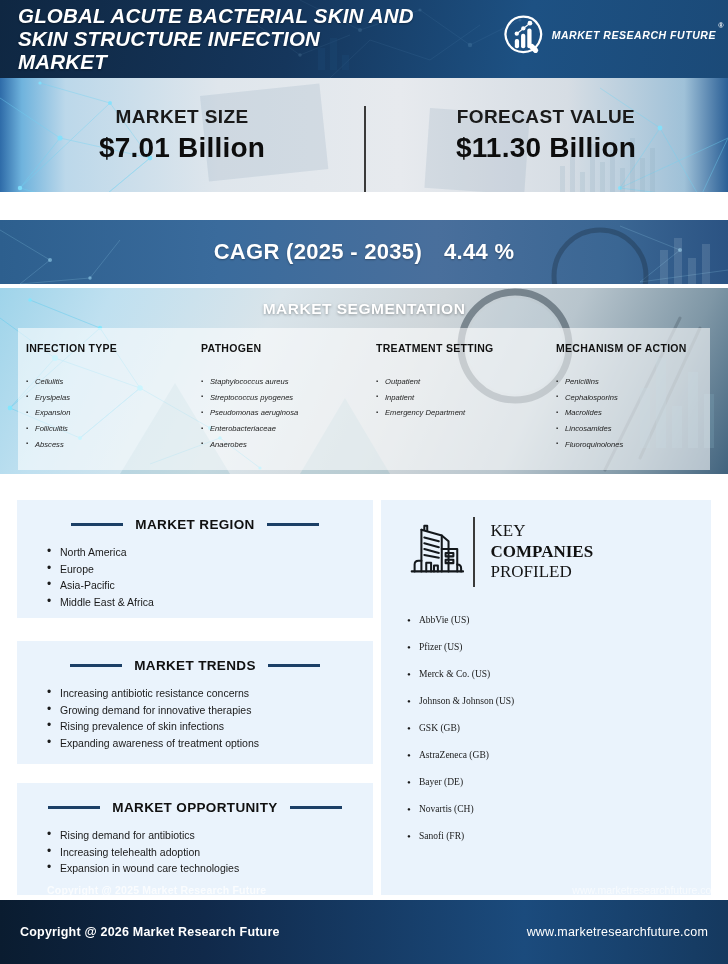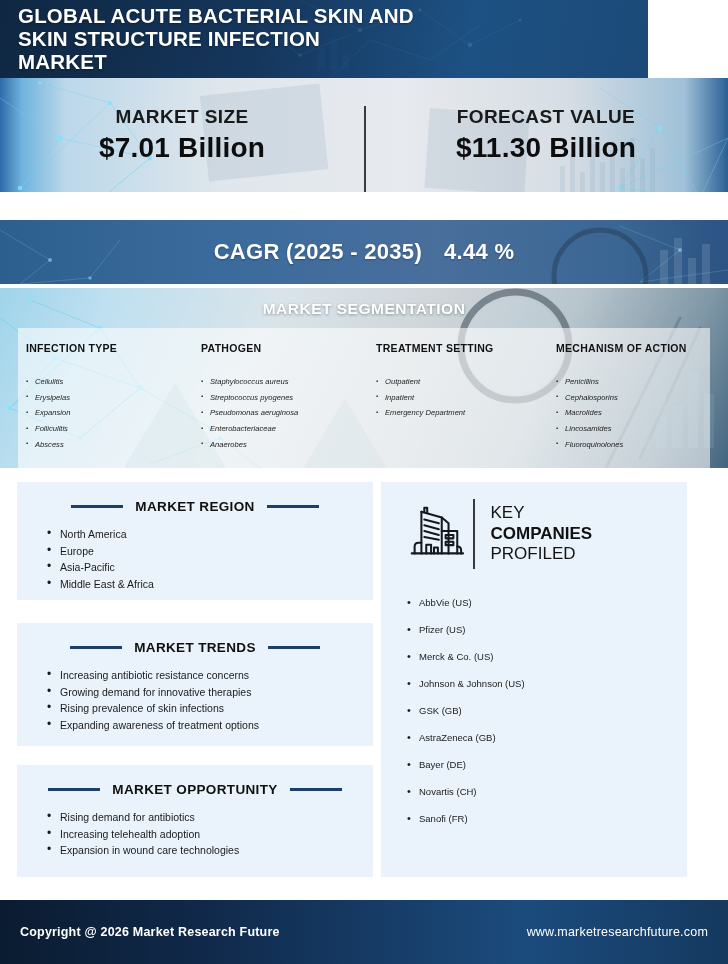--- a/index.html
+++ b/index.html
@@ -18,23 +18,24 @@
     width: 728px;
     height: 964px;
     overflow: hidden;
     background: #ffffff;
   }
 
   
   .header {
     position: absolute;
     left: 0; top: 0;
-    width: 648px; height: 78px;
+    width: 728px; height: 78px;
     background: linear-gradient(100deg, #0f2742 0%, #15365c 40%, #1d5183 72%, #1b4a78 100%);
     overflow: hidden;
+    font-style: italic;
   }
   .header-deco {
     position: absolute; left: 0; top: 0; width: 728px; height: 78px;
     opacity: .25;
   }
   .header-title {
     position: absolute;
     left: 18px; top: 4px;
     width: 500px;
     color: #ffffff;
@@ -158,21 +159,21 @@
     padding-left: 9px; white-space: nowrap;
   }
   .seg-list li::before {
     content: "▪"; position: absolute; left: 0; top: -.5px;
     font-size: 6px; color: #333;
   }
 
   
   .bottom {
     position: absolute;
-    left: 0; top: 468px;
+    left: 0; top: 486px;
     width: 728px; height: 426px;
     background: #ffffff;
   }
 
   .card {
     position: absolute;
     background: #eaf3fc;
     padding: 0;
   }
   .card-title-row {
@@ -192,21 +193,21 @@
   .card-list li::before {
     content: "•"; position: absolute; left: 0; top: -1px;
     font-size: 12px; color: #1a1a1a;
   }
 
   #card-region      { left: 17px; top: 14px;  width: 356px; height: 118px; }
   #card-trends      { left: 17px; top: 155px; width: 356px; height: 123px; }
   #card-opportunity { left: 17px; top: 297px; width: 356px; height: 112px; }
 
   #card-companies {
-    left: 381px; top: 14px; width: 306px; height: 395px;
+    left: 381px; top: 14px; width: 330px; height: 395px; font-family: Liberation Serif, serif;
   }
   .kc-head {
     display: flex; align-items: center; gap: 0;
     padding: 17px 0 0 22px;
   }
   .kc-icon { width: 62px; height: 62px; flex: none; }
   .kc-sep {
     width: 1.5px; height: 70px; background: #3a3a3a;
     margin: 0 16px 0 8px; flex: none;
   }
@@ -276,20 +277,37 @@
       </g>
       <g fill="#2c6fa8" opacity="0.4">
         <rect x="318" y="48" width="7" height="22"></rect>
         <rect x="330" y="38" width="7" height="32"></rect>
         <rect x="342" y="55" width="7" height="15"></rect>
       </g>
     </svg>
     <div class="header-title">GLOBAL ACUTE BACTERIAL SKIN AND
 SKIN STRUCTURE INFECTION
 MARKET</div>
+    <div class="logo-wrap">
+      <svg class="logo-mark" viewBox="0 0 64 64">
+        <path d="M31 4 A27 27 0 1 1 30.9 4 Z" fill="none" stroke="#ffffff" stroke-width="3.4"></path>
+        <rect x="18" y="38" width="6.5" height="14" rx="3" fill="#ffffff"></rect>
+        <rect x="27.5" y="30" width="6.5" height="22" rx="3" fill="#ffffff"></rect>
+        <rect x="37" y="22" width="6.5" height="30" rx="3" fill="#ffffff"></rect>
+        <circle cx="21" cy="30" r="3.3" fill="#ffffff"></circle>
+        <circle cx="31" cy="22" r="3.3" fill="#ffffff"></circle>
+        <circle cx="41" cy="14" r="3.6" fill="#ffffff"></circle>
+        <path d="M21 30 L31 22 L41 14" stroke="#ffffff" stroke-width="1.8" fill="none"></path>
+        <rect x="44" y="44" width="16" height="8" rx="4" transform="rotate(45 44 44)" fill="#ffffff"></rect>
+      </svg>
+      <div class="logo-text">
+        <span>MARKET RESEARCH FUTURE</span>
+        <span class="logo-reg">®</span>
+      </div>
+    </div>
   </div>
 
   <div class="stats-band">
     <svg class="band-net" viewBox="0 0 728 142" preserveAspectRatio="none">
       <g stroke="#6fd2f2" stroke-width="0.7" fill="none" opacity="0.55">
         <path d="M0 20 L60 60 L20 110 L90 130 L150 80 L110 25 L40 5"></path>
         <path d="M60 60 L150 80 M20 110 L110 25 M90 130 L150 80"></path>
         <path d="M600 10 L660 50 L620 110 L700 120 L728 60"></path>
         <path d="M660 50 L700 120 M620 110 L728 60"></path>
       </g>

